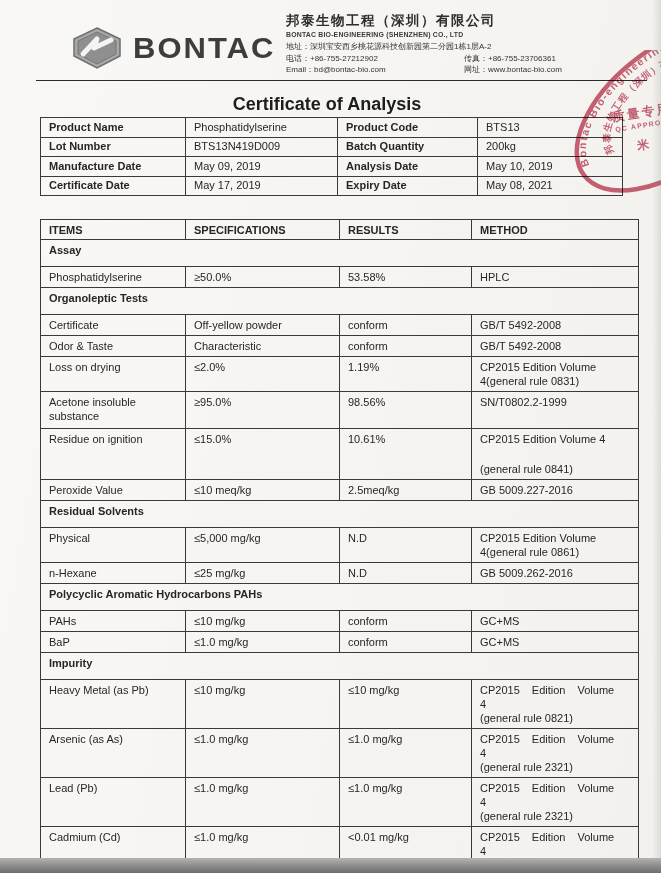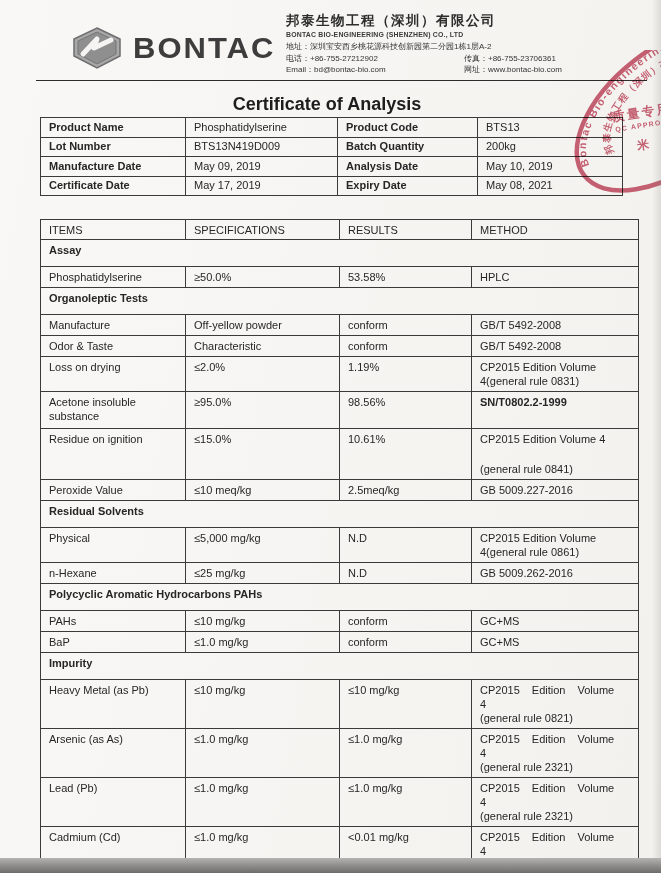--- a/index.html
+++ b/index.html
@@ -25,21 +25,21 @@
   .title{position:absolute;top:94px;left:28px;width:598px;text-align:center;
          font-size:18px;font-weight:bold;color:#1d1d1d;}
   
   table{border-collapse:collapse;table-layout:fixed;}
   .info-table{position:absolute;left:40px;top:117px;border:1.5px solid #333;}
   .info-table td{border:1px solid #3a3a3a;font-size:11px;padding:2px 8px;height:14.5px;
                  line-height:13px;overflow:hidden;white-space:nowrap;}
   .info-label{font-weight:bold;}
   .main-table{position:absolute;left:40px;top:219px;border:1.5px solid #333;}
   .main-table th{border:1px solid #3a3a3a;font-size:11px;text-align:left;
-                 padding:3px 8px 2px;line-height:14px;font-weight:normal;}
+                 padding:3px 8px 2px;line-height:14px;font-weight:bold;}
   .main-table td{border:1px solid #3a3a3a;font-size:11px;padding:3px 8px;
                  vertical-align:top;line-height:14px;overflow:hidden;}
   .section-cell{font-weight:bold;padding-bottom:9px !important;}
   .justified{word-spacing:9px;}
   
   .stamp{position:absolute;top:50px;right:0;width:102px;height:162px;
          opacity:.85;mix-blend-mode:multiply;}
   
   .scan-bottom{position:absolute;left:0;right:0;bottom:0;height:15px;
     background:linear-gradient(to bottom,#b5b3b0,#8d8b89 55%,#6f6d6b);}
@@ -142,21 +142,21 @@
           <td>≥50.0%</td>
           <td>53.58%</td>
           <td>
             <div>HPLC</div>
           </td>
         </tr>
         <tr>
           <td colspan="4" class="section-cell">Organoleptic Tests</td>
         </tr>
         <tr>
-          <td>Manufacture</td>
+          <td>Certificate</td>
           <td>Off-yellow powder</td>
           <td>conform</td>
           <td>
             <div>GB/T 5492-2008</div>
           </td>
         </tr>
         <tr>
           <td>Odor &amp; Taste</td>
           <td>Characteristic</td>
           <td>conform</td>
@@ -170,21 +170,21 @@
           <td>1.19%</td>
           <td>
             <div>CP2015 Edition Volume</div>
             <div>4(general rule 0831)</div>
           </td>
         </tr>
         <tr>
           <td>Acetone insoluble substance</td>
           <td>≥95.0%</td>
           <td>98.56%</td>
-          <td style="height: 30px; font-weight: bold;">
+          <td style="height: 30px;">
             <div>SN/T0802.2-1999</div>
           </td>
         </tr>
         <tr>
           <td>Residue on ignition</td>
           <td>≤15.0%</td>
           <td>10.61%</td>
           <td>
             <div>CP2015 Edition Volume 4</div>
             <div style="margin-top: 16px;">(general rule 0841)</div>

